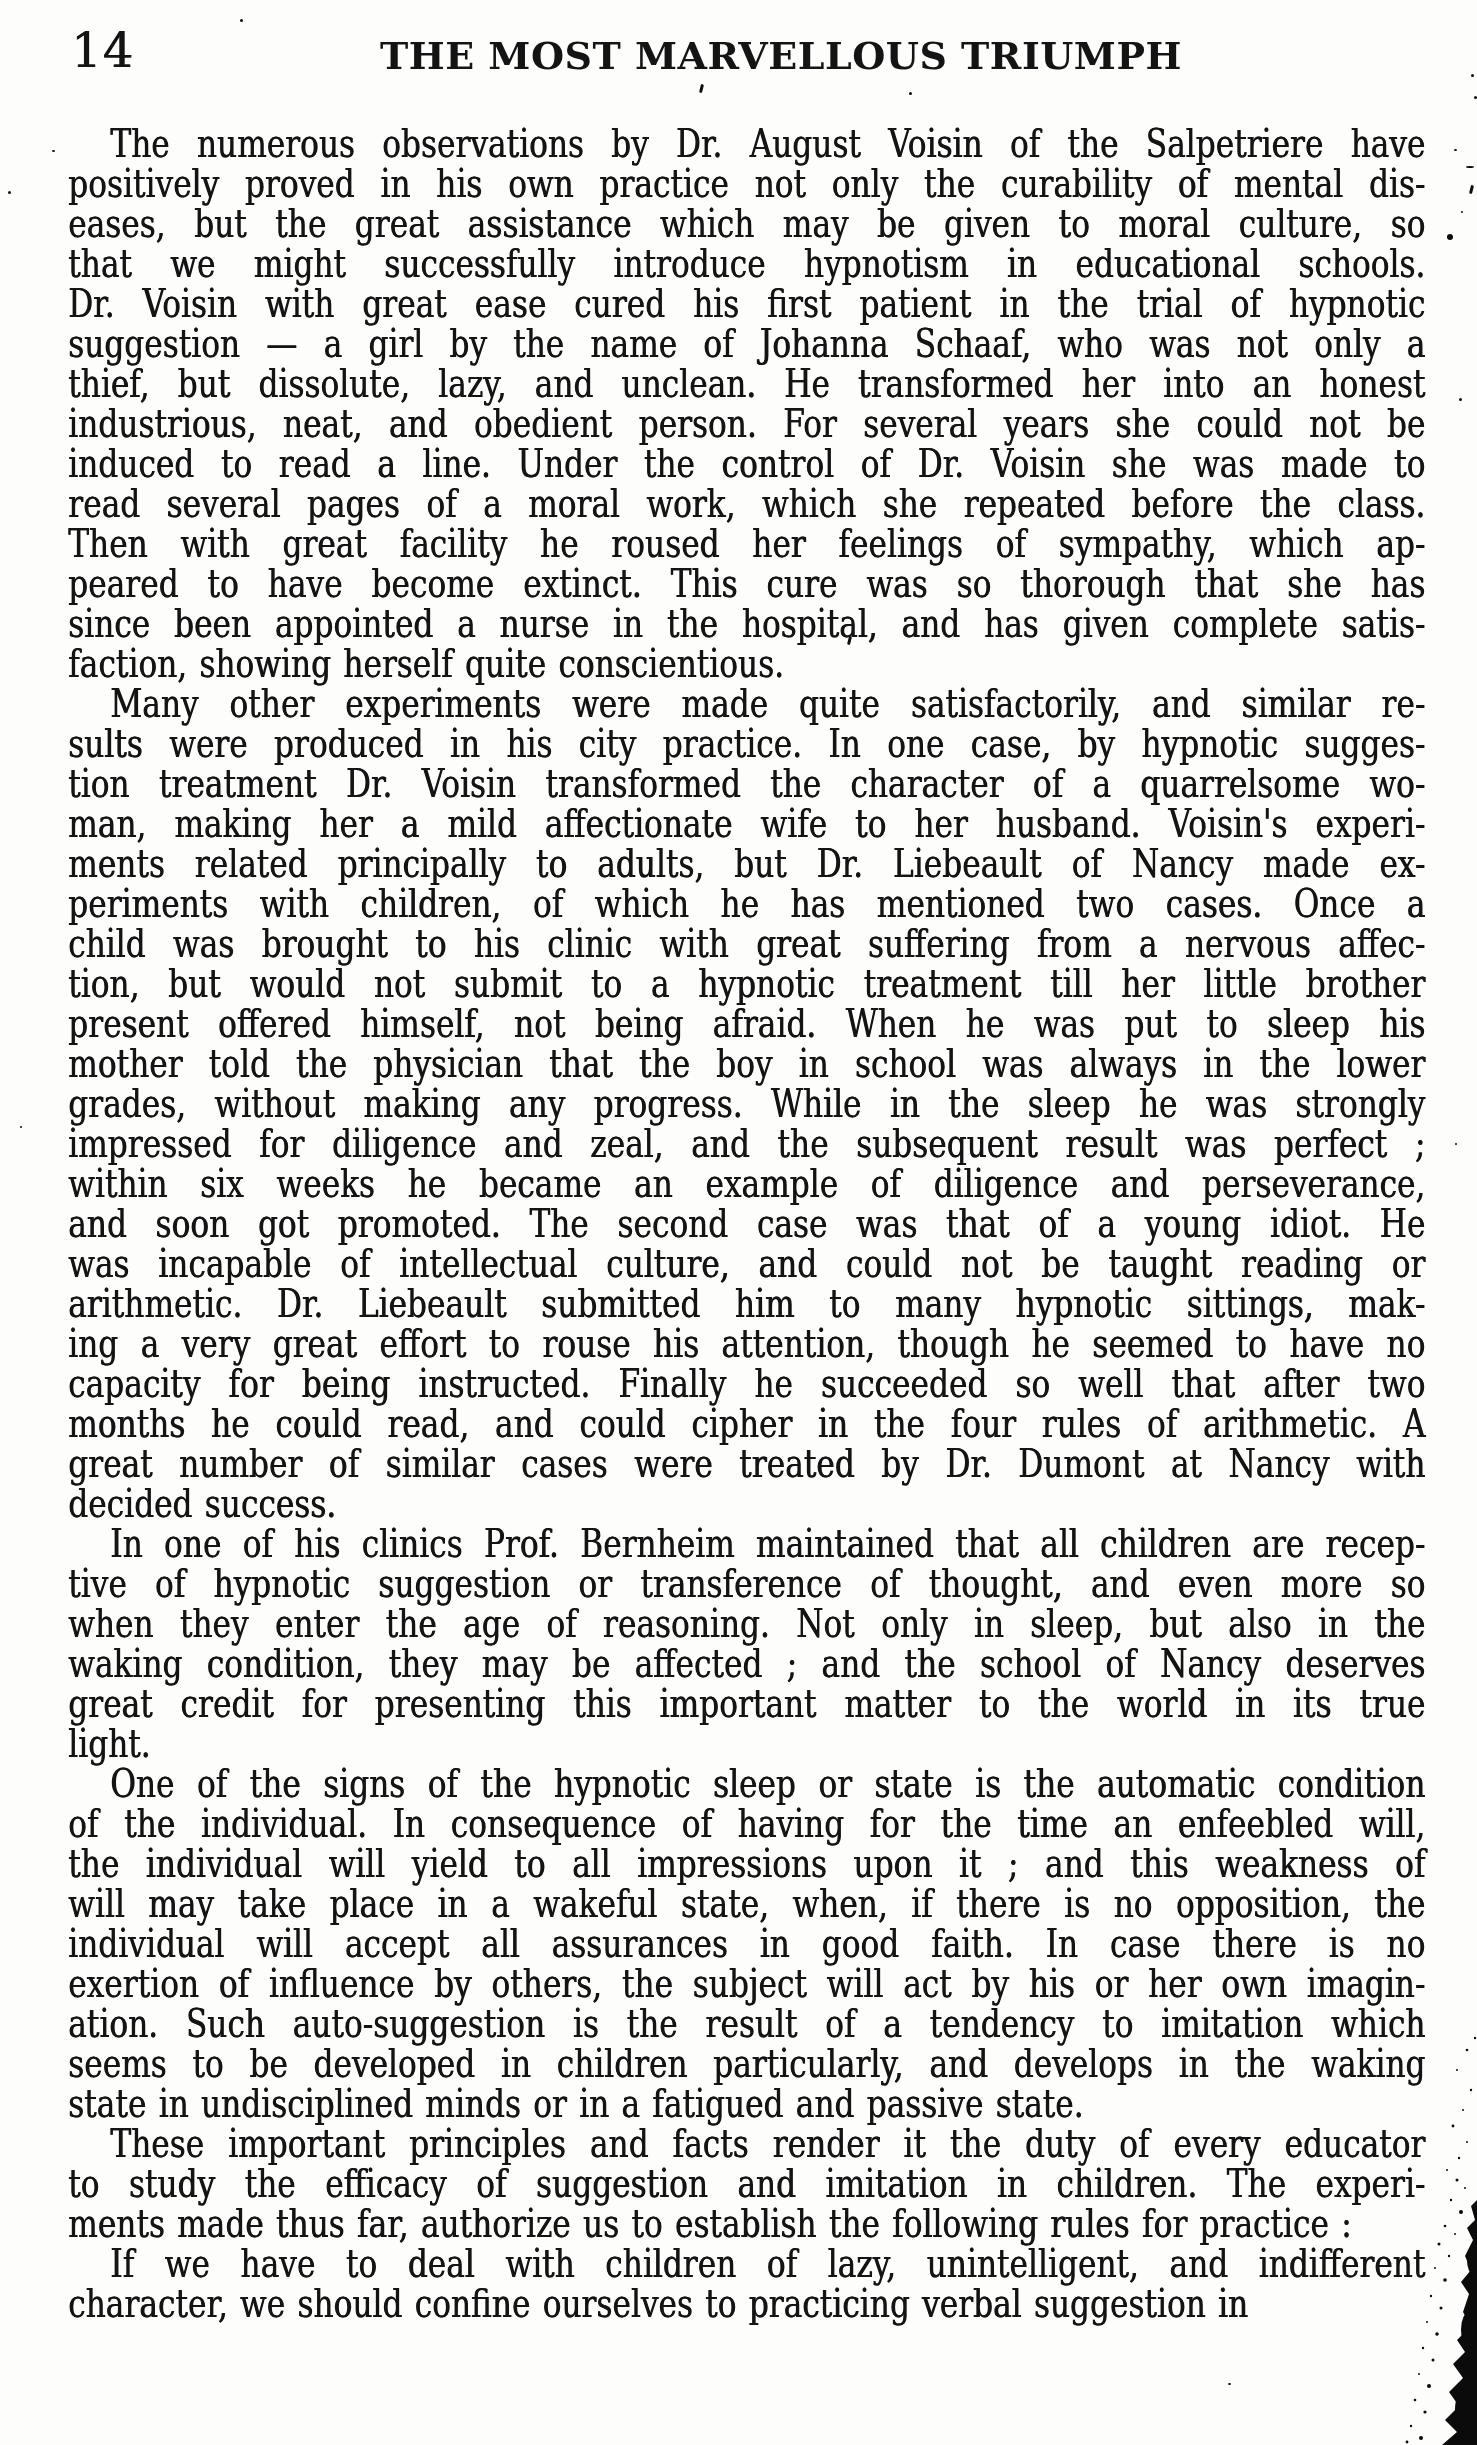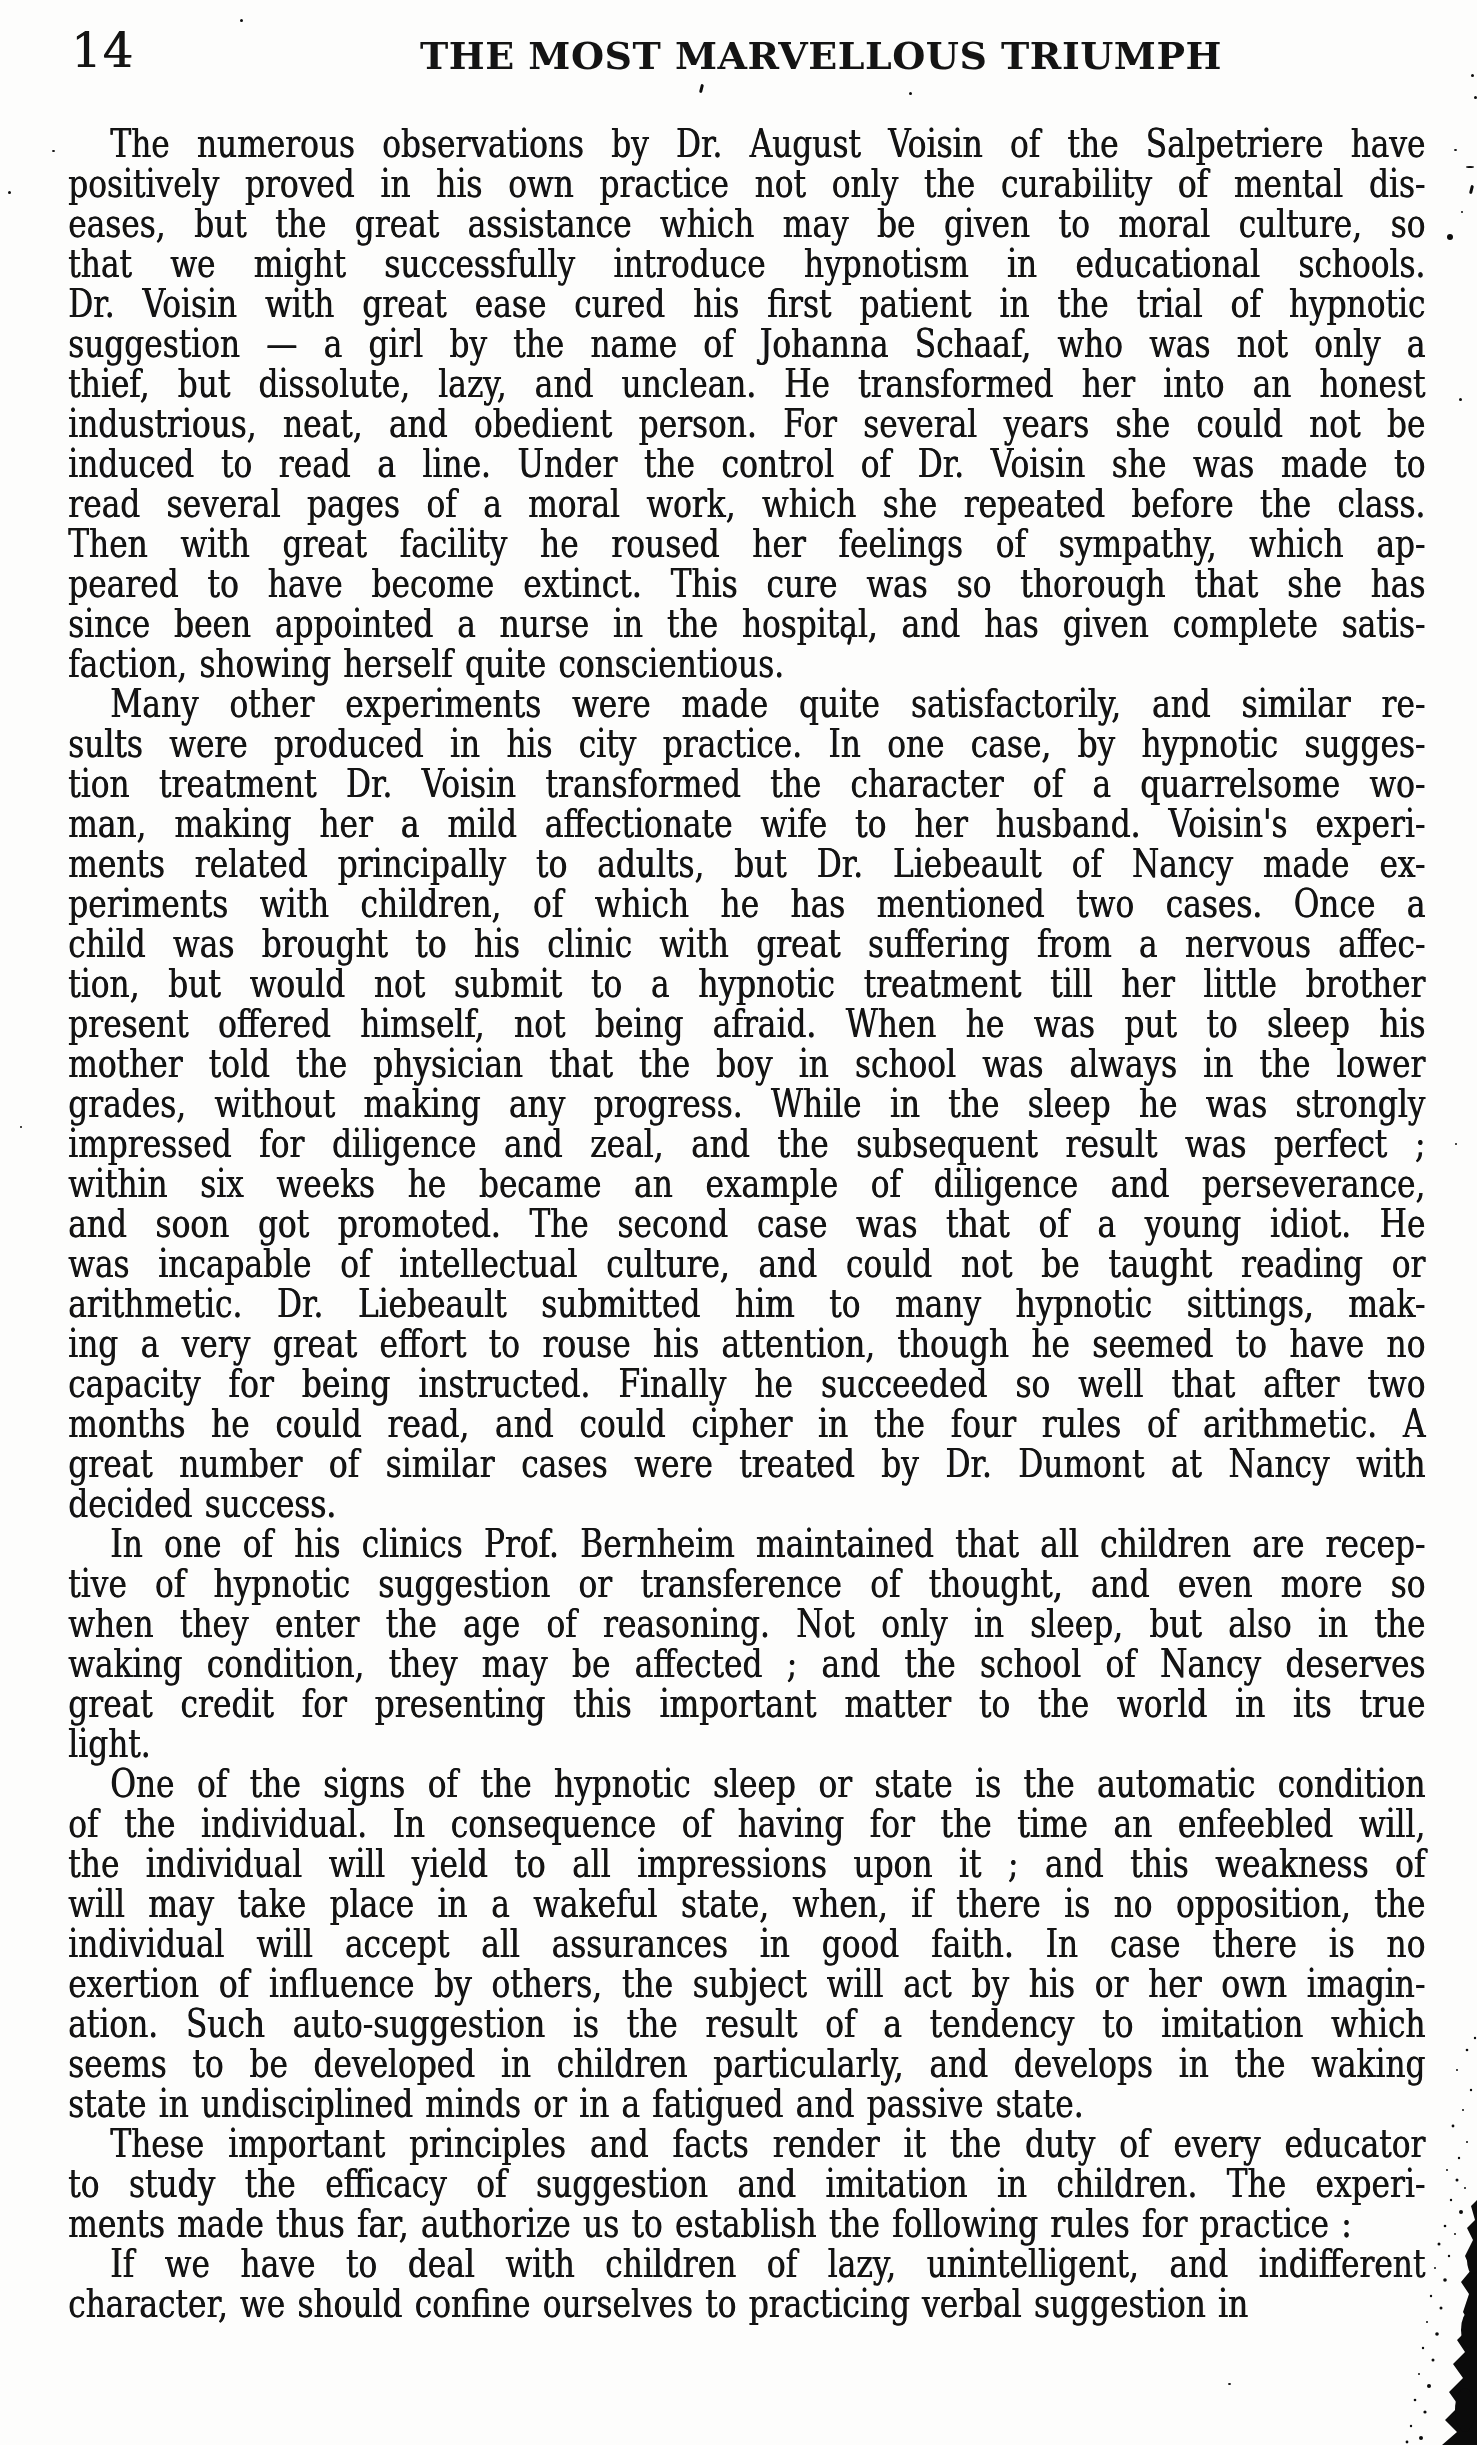--- a/index.html
+++ b/index.html
@@ -34,21 +34,20 @@
     left: 380px;
     top: 36px;
     width: 684px;
     text-align: center;
     font-size: 38px;
     line-height: 40px;
     font-weight: bold;
     white-space: nowrap;
     letter-spacing: 0.5px;
     color: var(--ink);
-    margin-left: 40px;
   }
   
   .body-text {
     position: absolute;
     left: 68px;
     top: 123px;
     width: 1740px;
     transform: scaleX(0.78);
     transform-origin: 0 0;
   }

